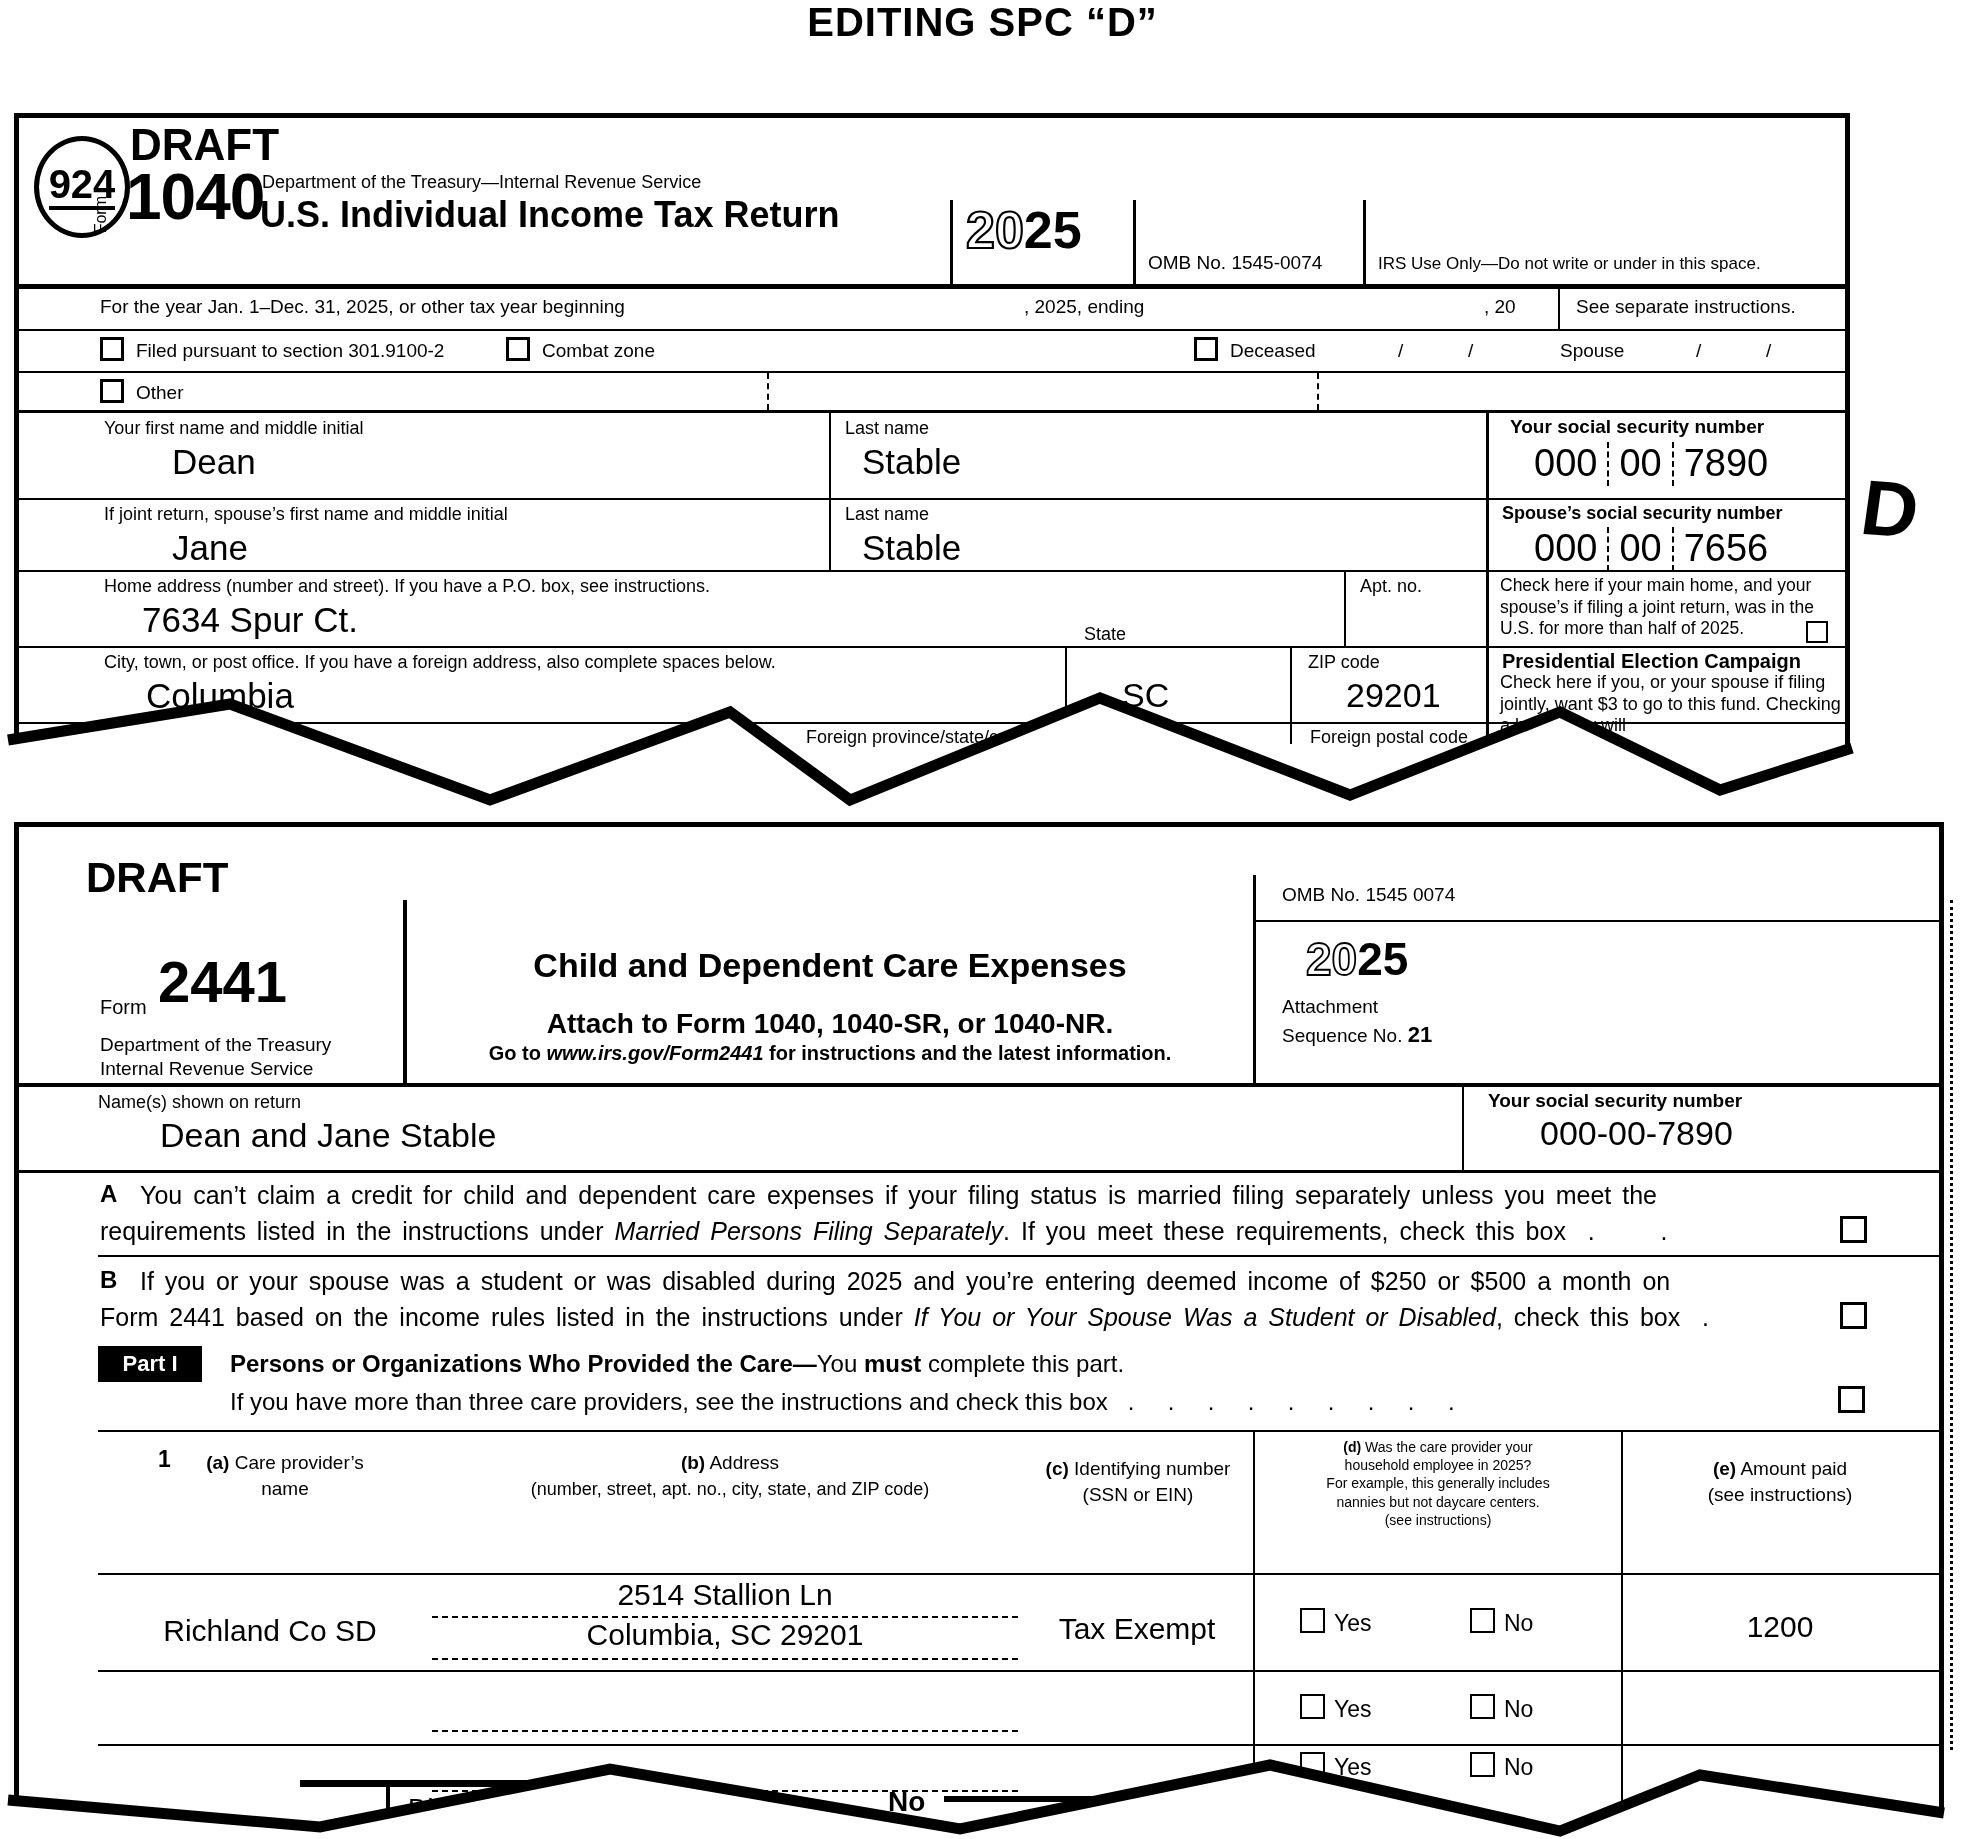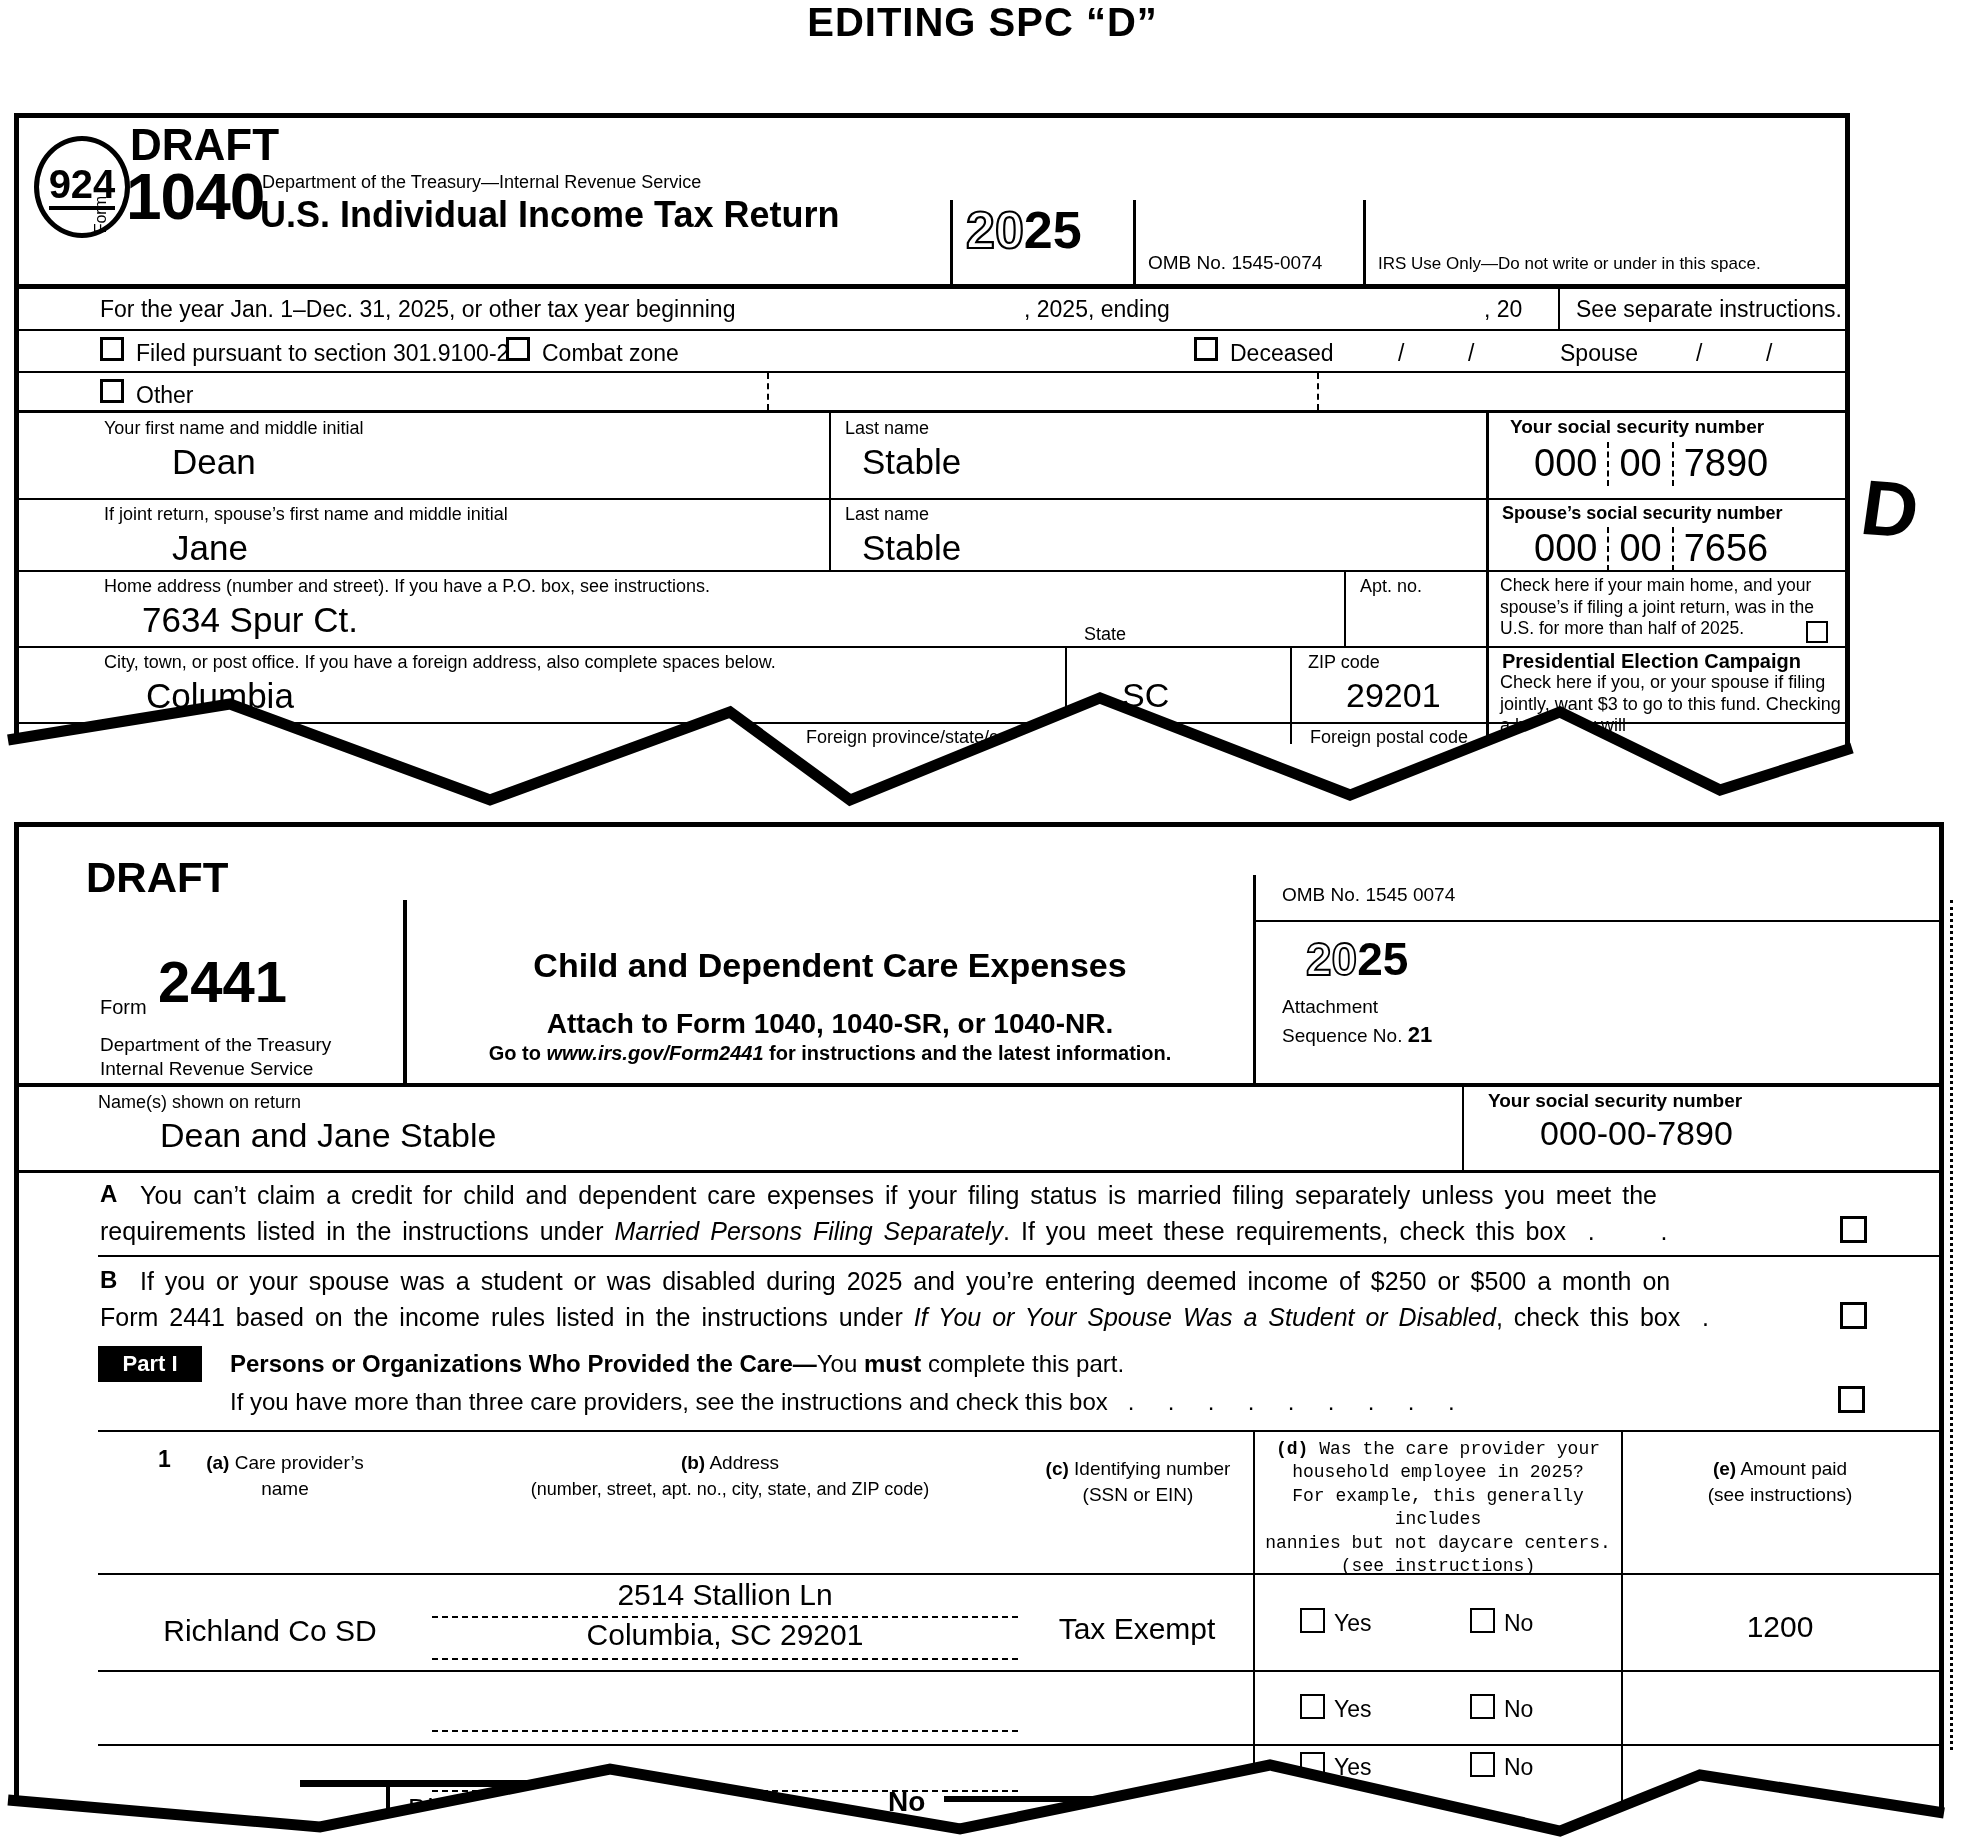--- a/index.html
+++ b/index.html
@@ -8,21 +8,21 @@
   .abs{position:absolute;}
   .hline{position:absolute;background:#000;}
   .vline{position:absolute;background:#000;}
   .dashv{position:absolute;border-left:2px dashed #000;width:0;}
   .dashh{position:absolute;border-top:2px dashed #000;height:0;}
   .dotv{position:absolute;border-left:3px dotted #000;width:0;}
   .cb{position:absolute;border:3px solid #000;background:#fff;box-sizing:border-box;}
   .b{font-weight:bold;}
   .i{font-style:italic;}
   .lbl{position:absolute;font-size:18px;white-space:nowrap;}
-  .lbl2{position:absolute;font-size:23px;white-space:nowrap;}
+  .lbl2{position:absolute;font-size:19px;white-space:nowrap;}
   .val{position:absolute;font-size:35px;white-space:nowrap;}
   .ctr{text-align:center;}
   .dots{white-space:pre;}
   .para{position:absolute;font-size:25px;white-space:nowrap;word-spacing:4px;}
   .outline{color:#fff;-webkit-text-stroke:2.2px #000;}
   .outline2{color:#fff;-webkit-text-stroke:1.8px #000;}
   .ssnflex{position:absolute;display:flex;align-items:flex-end;font-size:38px;}
   .ssnflex span{padding:0 10px;line-height:1.15;}
   .ssnflex span + span{border-left:2px dashed #000;}
   svg{position:absolute;z-index:6;}
@@ -218,21 +218,21 @@
     <span>name</span>
   </div>
   <div class="abs ctr" style="left:430px;top:1450px;width:600px;font-size:19px;line-height:1.35;">
     <span class="b">(b)</span><span> Address</span><br>
     <span style="font-size:18px;">(number, street, apt. no., city, state, and ZIP code)</span>
   </div>
   <div class="abs ctr" style="left:1028px;top:1456px;width:220px;font-size:19px;line-height:1.35;">
     <span class="b">(c)</span><span> Identifying number</span><br>
     <span>(SSN or EIN)</span>
   </div>
-  <div class="abs ctr" style="left:1260px;top:1438px;width:356px;font-size:18px;line-height:1.3;font-family:Liberation Mono, monospace;">
+  <div class="abs ctr" style="left:1260px;top:1438px;width:356px;font-size:14px;line-height:1.3;">
     <span class="b">(d)</span><span> Was the care provider your</span><br>
     <span>household employee in 2025?</span><br>
     <span>For example, this generally includes</span><br>
     <span>nannies but not daycare centers.</span><br>
     <span>(see instructions)</span>
   </div>
   <div class="abs ctr" style="left:1630px;top:1456px;width:300px;font-size:19px;line-height:1.35;">
     <span class="b">(e)</span><span> Amount paid</span><br>
     <span>(see instructions)</span>
   </div>

